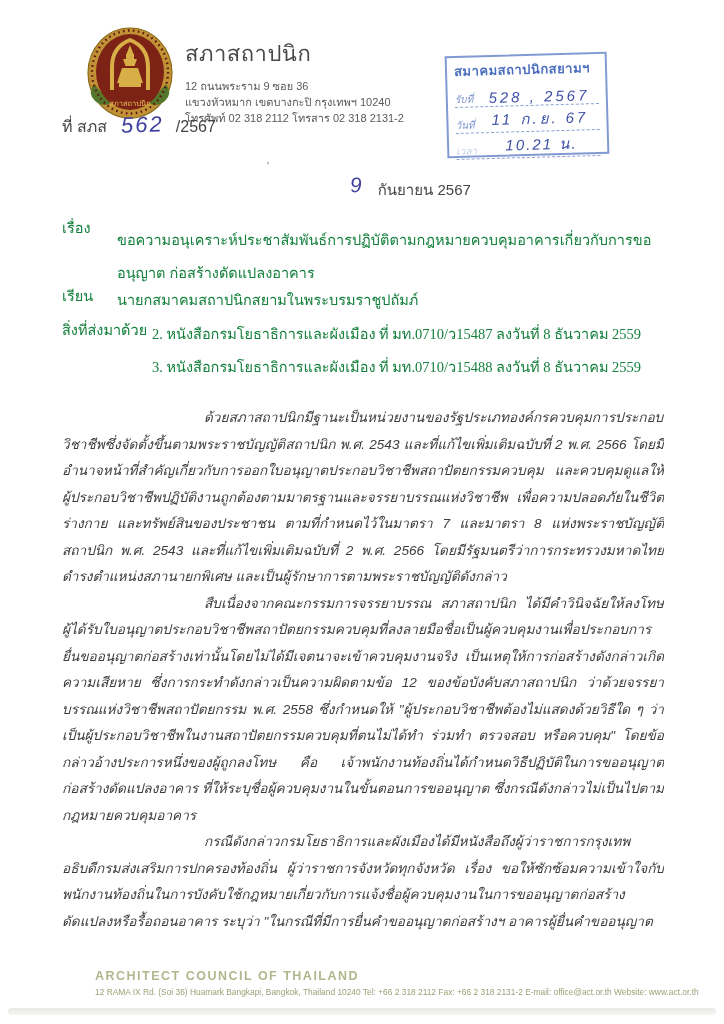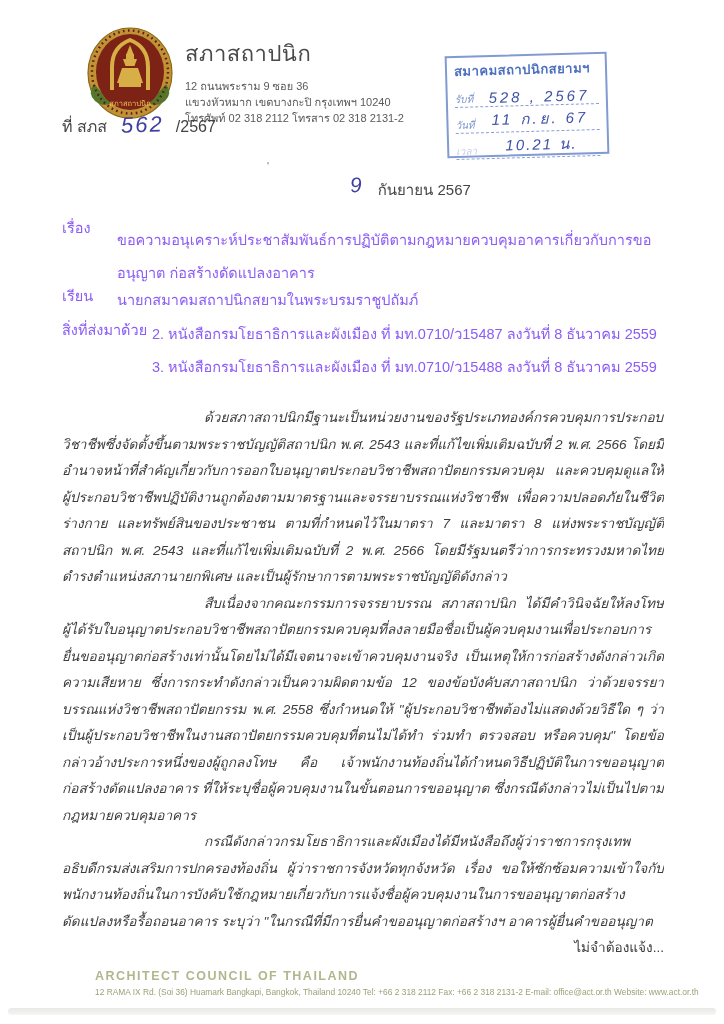--- a/index.html
+++ b/index.html
@@ -30,27 +30,27 @@
 
   
   .ref-line { position:absolute; left:62px; top:112px; font-size:16px; color:#444; }
   .hw { color:#3f3f9e; font-style:italic; }
   .hw-ref { font-size:22px; display:inline-block; transform:rotate(-2deg); margin:0 12px 0 14px; letter-spacing:2px; }
   .date-line { position:absolute; left:350px; top:176px; font-size:15px; color:#454545; }
   .hw-day { font-size:21px; display:inline-block; transform:rotate(-4deg); margin-right:16px; position:relative; top:-3px; }
   .scan-artifact { position:absolute; left:267px; top:160px; font-size:11px; color:#7a7a7a; }
 
   
-  .field { position:absolute; left:62px; width:604px; display:flex; font-size:14.5px; color:#8b5cf6; }
+  .field { position:absolute; left:62px; width:604px; display:flex; font-size:14.5px; color:#15803d; }
   .field .label { flex:0 0 55px; }
   .field .value { flex:1; line-height:33px; }
   .subject { top:216px; }
   .subject .value { margin-top:8px; }
   .recipient { top:284px; }
-  .attachments { top:318px; }
+  .attachments { top:318px;font-family:Liberation Serif, serif; }
   .attachments .label { flex:0 0 90px; }
   .attach-item { line-height:33px; }
 
   
   .body-block {
     position:absolute; left:62px; top:405px; width:602px; height:565px;
     font-size:13.6px; line-height:26.5px; text-align:justify; color:#3d3d3d; overflow:hidden;
   }
   .body-block p { margin:0; text-indent:142px;font-style:italic; }
   .continuation { text-align:right; line-height:26.5px; }
@@ -133,21 +133,20 @@
     <div class="value">
       <div class="attach-item">2. หนังสือกรมโยธาธิการและผังเมือง ที่ มท.0710/ว15487 ลงวันที่ 8 ธันวาคม 2559</div>
       <div class="attach-item">3. หนังสือกรมโยธาธิการและผังเมือง ที่ มท.0710/ว15488 ลงวันที่ 8 ธันวาคม 2559</div>
     </div>
   </div>
 
   <div class="body-block">
     <p>ด้วยสภาสถาปนิกมีฐานะเป็นหน่วยงานของรัฐประเภทองค์กรควบคุมการประกอบวิชาชีพซึ่งจัดตั้งขึ้นตามพระราชบัญญัติสถาปนิก พ.ศ. 2543 และที่แก้ไขเพิ่มเติมฉบับที่ 2 พ.ศ. 2566 โดยมีอำนาจหน้าที่สำคัญเกี่ยวกับการออกใบอนุญาตประกอบวิชาชีพสถาปัตยกรรมควบคุม และควบคุมดูแลให้ผู้ประกอบวิชาชีพปฏิบัติงานถูกต้องตามมาตรฐานและจรรยาบรรณแห่งวิชาชีพ เพื่อความปลอดภัยในชีวิต ร่างกาย และทรัพย์สินของประชาชน ตามที่กำหนดไว้ในมาตรา 7 และมาตรา 8 แห่งพระราชบัญญัติสถาปนิก พ.ศ. 2543 และที่แก้ไขเพิ่มเติมฉบับที่ 2 พ.ศ. 2566 โดยมีรัฐมนตรีว่าการกระทรวงมหาดไทยดำรงตำแหน่งสภานายกพิเศษ และเป็นผู้รักษาการตามพระราชบัญญัติดังกล่าว</p>
     <p>สืบเนื่องจากคณะกรรมการจรรยาบรรณ สภาสถาปนิก ได้มีคำวินิจฉัยให้ลงโทษ ผู้ได้รับใบอนุญาตประกอบวิชาชีพสถาปัตยกรรมควบคุมที่ลงลายมือชื่อเป็นผู้ควบคุมงานเพื่อประกอบการยื่นขออนุญาตก่อสร้างเท่านั้นโดยไม่ได้มีเจตนาจะเข้าควบคุมงานจริง เป็นเหตุให้การก่อสร้างดังกล่าวเกิดความเสียหาย ซึ่งการกระทำดังกล่าวเป็นความผิดตามข้อ 12 ของข้อบังคับสภาสถาปนิก ว่าด้วยจรรยาบรรณแห่งวิชาชีพสถาปัตยกรรม พ.ศ. 2558 ซึ่งกำหนดให้ "ผู้ประกอบวิชาชีพต้องไม่แสดงด้วยวิธีใด ๆ ว่าเป็นผู้ประกอบวิชาชีพในงานสถาปัตยกรรมควบคุมที่ตนไม่ได้ทำ ร่วมทำ ตรวจสอบ หรือควบคุม" โดยข้อกล่าวอ้างประการหนึ่งของผู้ถูกลงโทษ คือ เจ้าพนักงานท้องถิ่นได้กำหนดวิธีปฏิบัติในการขออนุญาตก่อสร้างดัดแปลงอาคาร ที่ให้ระบุชื่อผู้ควบคุมงานในขั้นตอนการขออนุญาต ซึ่งกรณีดังกล่าวไม่เป็นไปตามกฎหมายควบคุมอาคาร</p>
     <p>กรณีดังกล่าวกรมโยธาธิการและผังเมืองได้มีหนังสือถึงผู้ว่าราชการกรุงเทพ อธิบดีกรมส่งเสริมการปกครองท้องถิ่น ผู้ว่าราชการจังหวัดทุกจังหวัด เรื่อง ขอให้ซักซ้อมความเข้าใจกับพนักงานท้องถิ่นในการบังคับใช้กฎหมายเกี่ยวกับการแจ้งชื่อผู้ควบคุมงานในการขออนุญาตก่อสร้างดัดแปลงหรือรื้อถอนอาคาร ระบุว่า "ในกรณีที่มีการยื่นคำขออนุญาตก่อสร้างฯ อาคารผู้ยื่นคำขออนุญาต</p>
-    <div class="continuation">ไม่จำต้องแจ้ง...</div>
   </div>
 
   <div class="footer">
     <div class="footer-title">ARCHITECT COUNCIL OF THAILAND</div>
     <div class="footer-addr">12 RAMA IX Rd. (Soi 36) Huamark Bangkapi, Bangkok, Thailand 10240 Tel: +66 2 318 2112 Fax: +66 2 318 2131-2 E-mail: office@act.or.th Website: www.act.or.th</div>
   </div>
   <div class="scan-edge"></div>
 
 </div>
 

